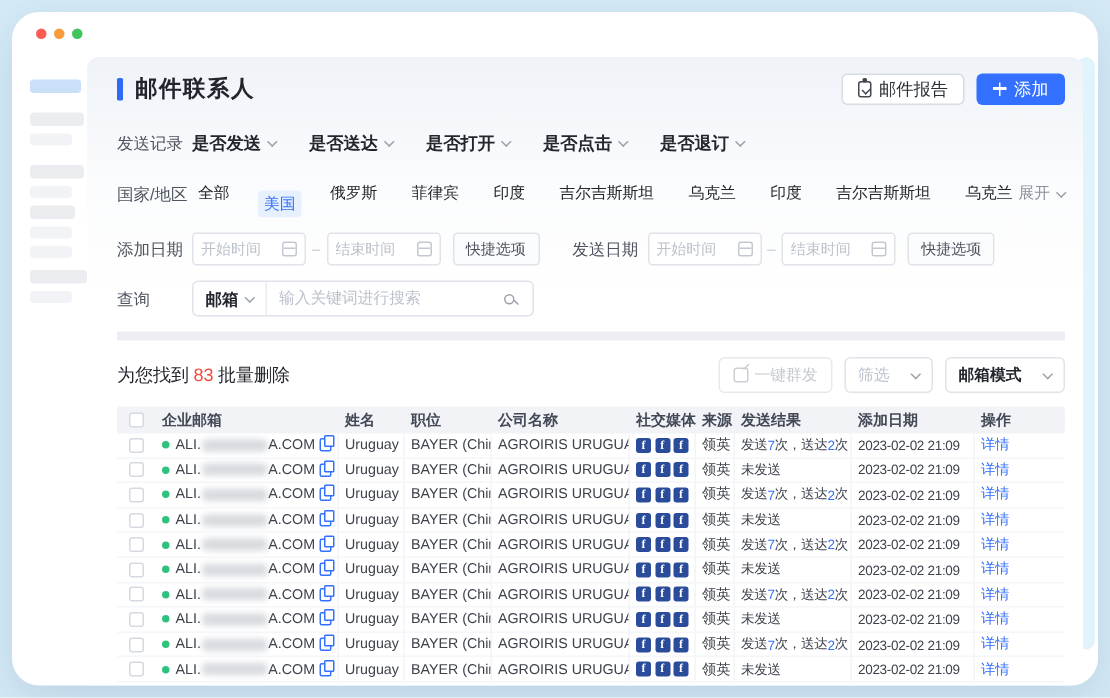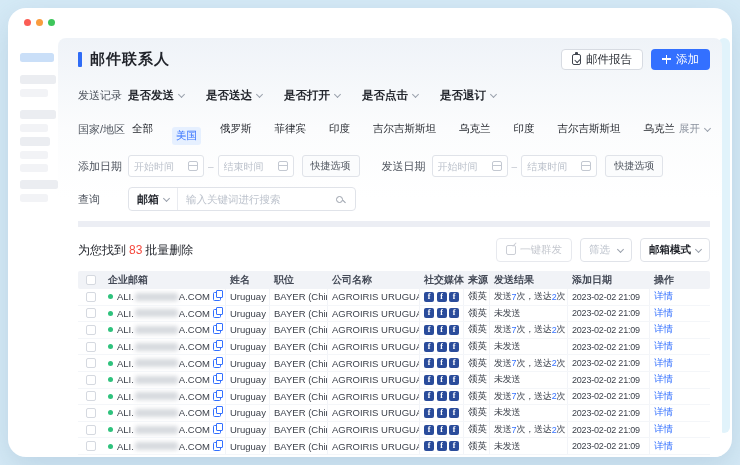--- a/index.html
+++ b/index.html
@@ -107,21 +107,21 @@
   .ico-send{ width:10px; height:10px; border:1.1px solid #cbced5; border-radius:2px; position:relative; margin-right:4px; }
   .ico-send::after{ content:''; position:absolute; right:-2px; top:-2px; width:5px; height:1.1px;
     background:#cbced5; transform:rotate(-45deg); }
   .ico-del{ width:10px; height:10px; border:1.1px solid #cbced5; border-radius:2px; position:relative; margin-right:4px; }
   .ico-del::after{ content:'×'; position:absolute; left:0; right:0; top:-2px; text-align:center;
     font-size:9px; color:#cbced5; line-height:12px; }
   .sel-box{ display:flex; align-items:center; justify-content:space-between; height:24px; padding:0 8px;
     border:1px solid #e0e3e9; border-radius:4px; background:#fff; font-size:10.5px; cursor:pointer; }
   .sel-box.placeholder span{ color:#bcc2cc; }
   .sel-box.strong span{ color:#23262d; font-weight:600; }
-  .sel-box{ min-width:52px; }
+  .sel-box{ min-width:52px; gap:10px; }
 
   
   .table{ margin-top:8px; }
   .thead-row, .tr{
     display:grid;
     grid-template-columns:26px 122px 44px 58px 92px 44px 26px 78px 82px 1fr;
   }
   .thead-row{ background:#f1f3f7; height:18px; align-items:center; border-radius:2px; }
   .th{ font-size:10px; font-weight:600; color:#434956; padding:0 4px; white-space:nowrap; overflow:hidden; }
   .tr{ height:16.6px; border-bottom:1px solid #f4f6f9; align-items:center; }

